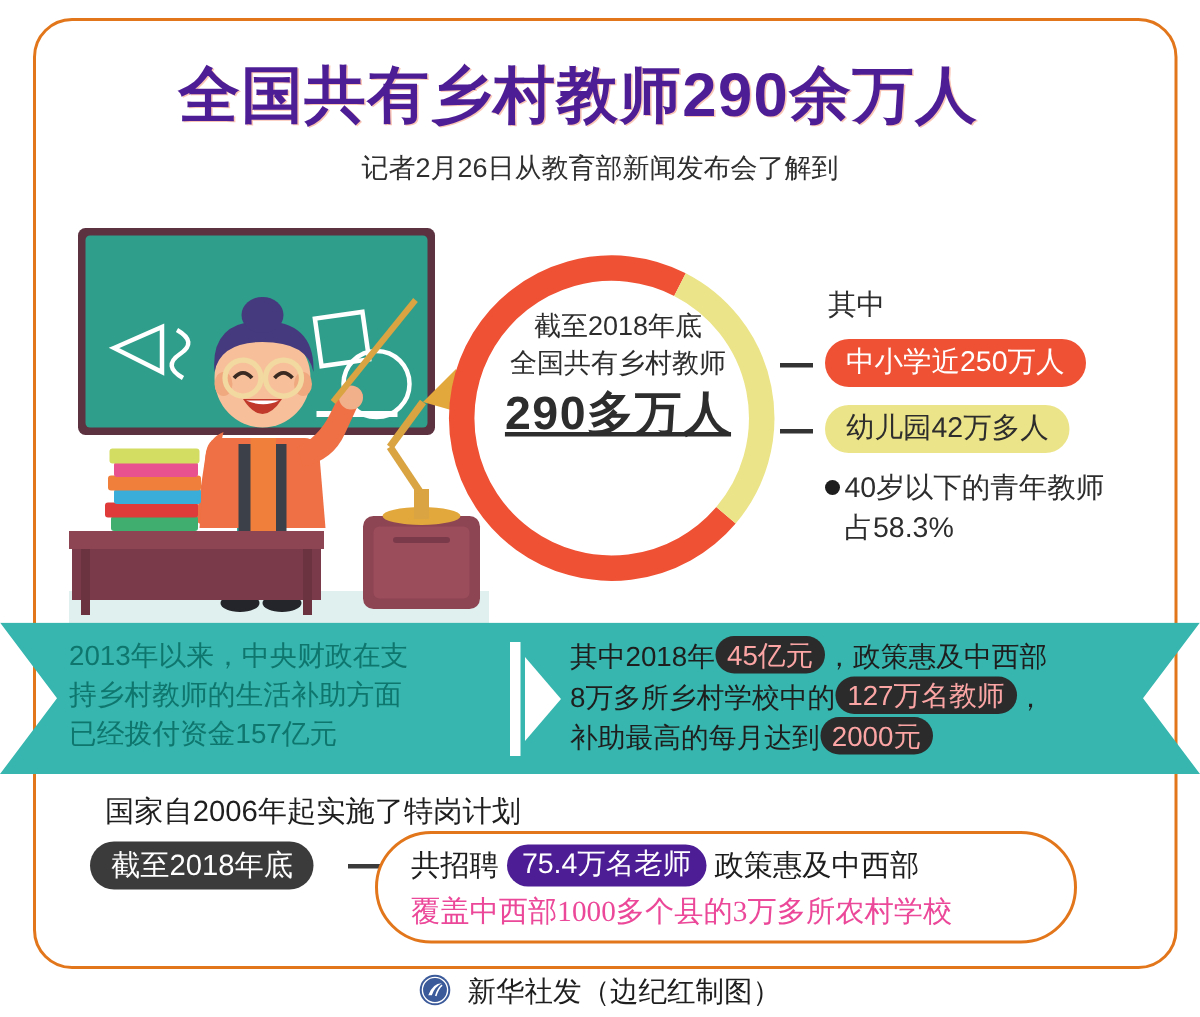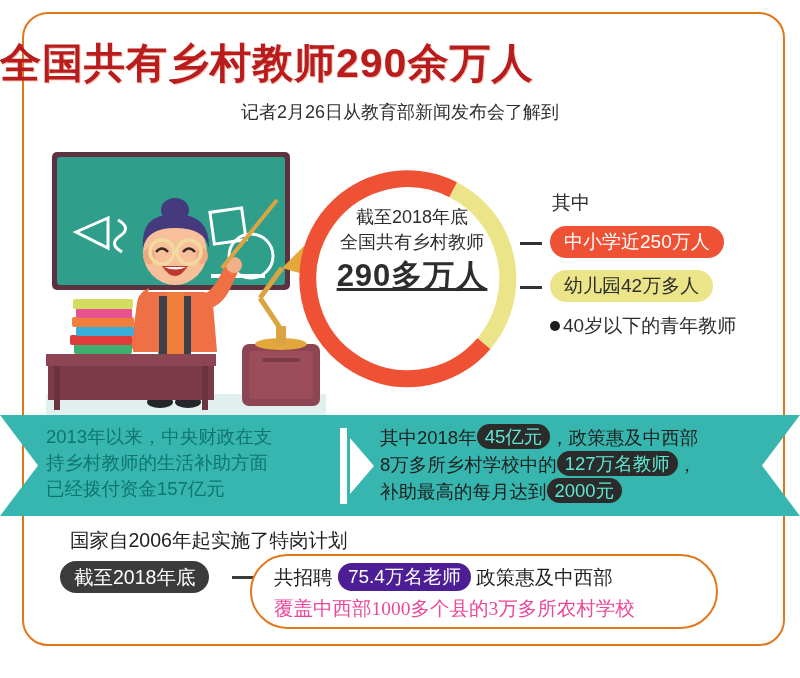--- a/index.html
+++ b/index.html
@@ -17,21 +17,22 @@
     left: 22px; top: 12px; width: 763px; height: 634px;
     border: 2.5px solid #e2761b;
     border-radius: 26px;
     background: transparent;
     pointer-events: none;
   }
 
   
   .title {
     position: absolute; left: 0; top: 36px; width: 771px;
-    color: #b91c1c;
+    text-align: center;
+    color: #4c1d95;
     font-size: 41px;
     font-weight: bold;
     letter-spacing: 1px;
     white-space: nowrap;
     text-shadow: 1px 1px 0 rgba(240,90,40,.35);
   }
   .subtitle {
     position: absolute; left: 0; top: 100px; width: 800px;
     text-align: center;
     color: #2f2f2f;
@@ -91,21 +92,21 @@
   }
   .ribbon-arrow {
     position: absolute; left: 340px; top: 428px; width: 40px; height: 76px;
   }
   .ribbon-right {
     position: absolute; left: 380px; top: 424px; width: 400px;
     color: #1e1e1e; font-size: 18.5px; line-height: 27px;
   }
   .dark-pill {
     display: inline-block;
-    background: #2b2b2b; color: #5eead4;
+    background: #2b2b2b; color: #fca5a5;
     border-radius: 13px; padding: 0 8px;
     line-height: 25px; font-size: 18.5px;
     vertical-align: 1px;
   }
 
   
   .bottom-line1 {
     position: absolute; left: 46px; top: 527px;
     font-size: 19.5px; color: #1e1e1e; white-space: nowrap; margin-left: 24px;
   }
@@ -250,20 +251,21 @@
       <span class="pill red">中小学近250万人</span>
     </div>
 
     <div class="legend-row">
       <span class="dash"></span>
       <span class="pill yellow">幼儿园42万多人</span>
     </div>
 
     <div class="bullet-row">
       <span class="bullet-dot"></span><span>40岁以下的青年教师</span>
+      <span class="bullet-ind">占58.3%</span>
     </div>
   </div>
 
   <div class="ribbon"></div>
 
   <div class="ribbon-left">
     <div>2013年以来，中央财政在支</div>
     <div>持乡村教师的生活补助方面</div>
     <div>已经拨付资金157亿元</div>
   </div>
@@ -281,14 +283,27 @@
     <div><span>补助最高的每月达到</span><span class="dark-pill">2000元</span></div>
   </div>
 
   <div class="bottom-line1">国家自2006年起实施了特岗计划</div>
   <div class="bottom-pill">截至2018年底</div>
   <div class="bottom-dash"></div>
   <div class="bottom-box"></div>
   <div class="bottom-box-t1"><span>共招聘</span> <span class="hl-pill">75.4万名老师</span> <span>政策惠及中西部</span></div>
   <div class="bottom-box-t2">覆盖中西部1000多个县的3万多所农村学校</div>
 
+  <div class="footer">
+    <span class="footer-inner">
+      <span class="footer-logo">
+        <svg width="22" height="22" viewBox="0 0 22 22" xmlns="http://www.w3.org/2000/svg">
+          <circle cx="11" cy="11" r="10.2" fill="#3b5a9a"></circle>
+          <circle cx="11" cy="11" r="8.4" fill="none" stroke="#ffffff" stroke-width="0.9"></circle>
+          <path d="M6.5 14.5 q3 -8 9 -8 q-5 2.5 -6.6 8 Z" fill="#ffffff"></path>
+          <path d="M11.5 15 q1.5 -5 4.2 -7.2" fill="none" stroke="#ffffff" stroke-width="1.1"></path>
+        </svg>
+      </span>
+      <span class="footer-text">新华社发（边纪红制图）</span>
+    </span>
+  </div>
 
 </div>
 
 </body></html>

